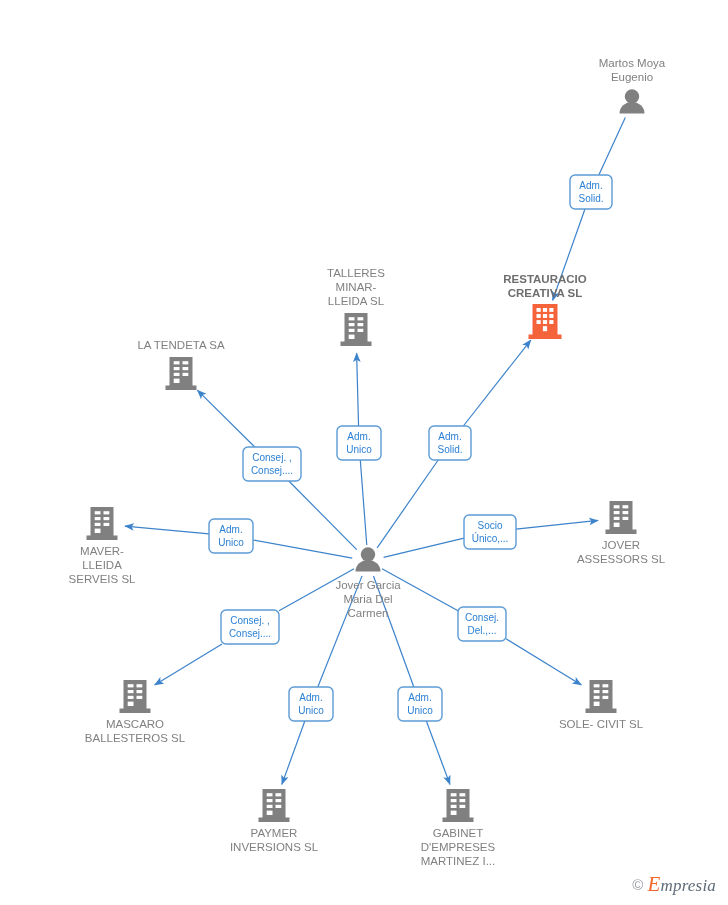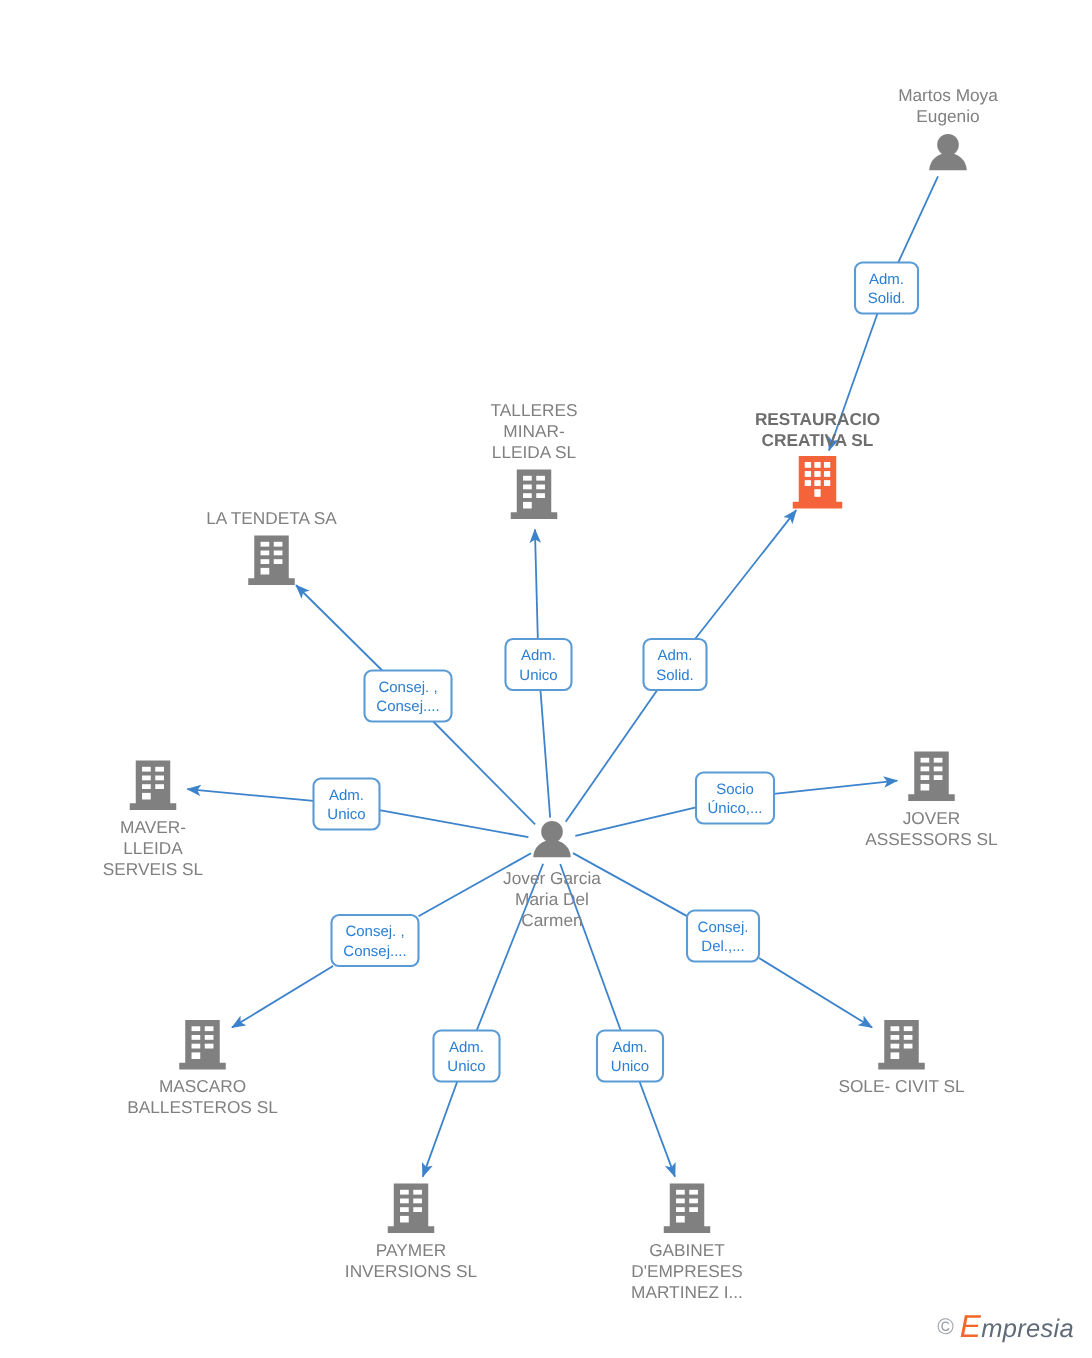--- a/index.html
+++ b/index.html
@@ -54,21 +54,21 @@
     gap: 4px;
     background: #ffffff;
     padding: 2px 4px;
   }
   .wm-c {
     color: #9aa0a6;
     font-size: 15px;
     line-height: 1;
   }
   .wm-word {
-    font-family: Liberation Sans, sans-serif;
+    font-family: Liberation Serif, serif;
     font-style: italic;
     font-size: 17px;
     color: #5f6b78;
     letter-spacing: 0.2px;
     line-height: 1;
   }
   .wm-word .wm-e {
     color: #f1682a;
     font-size: 21px;
   }

